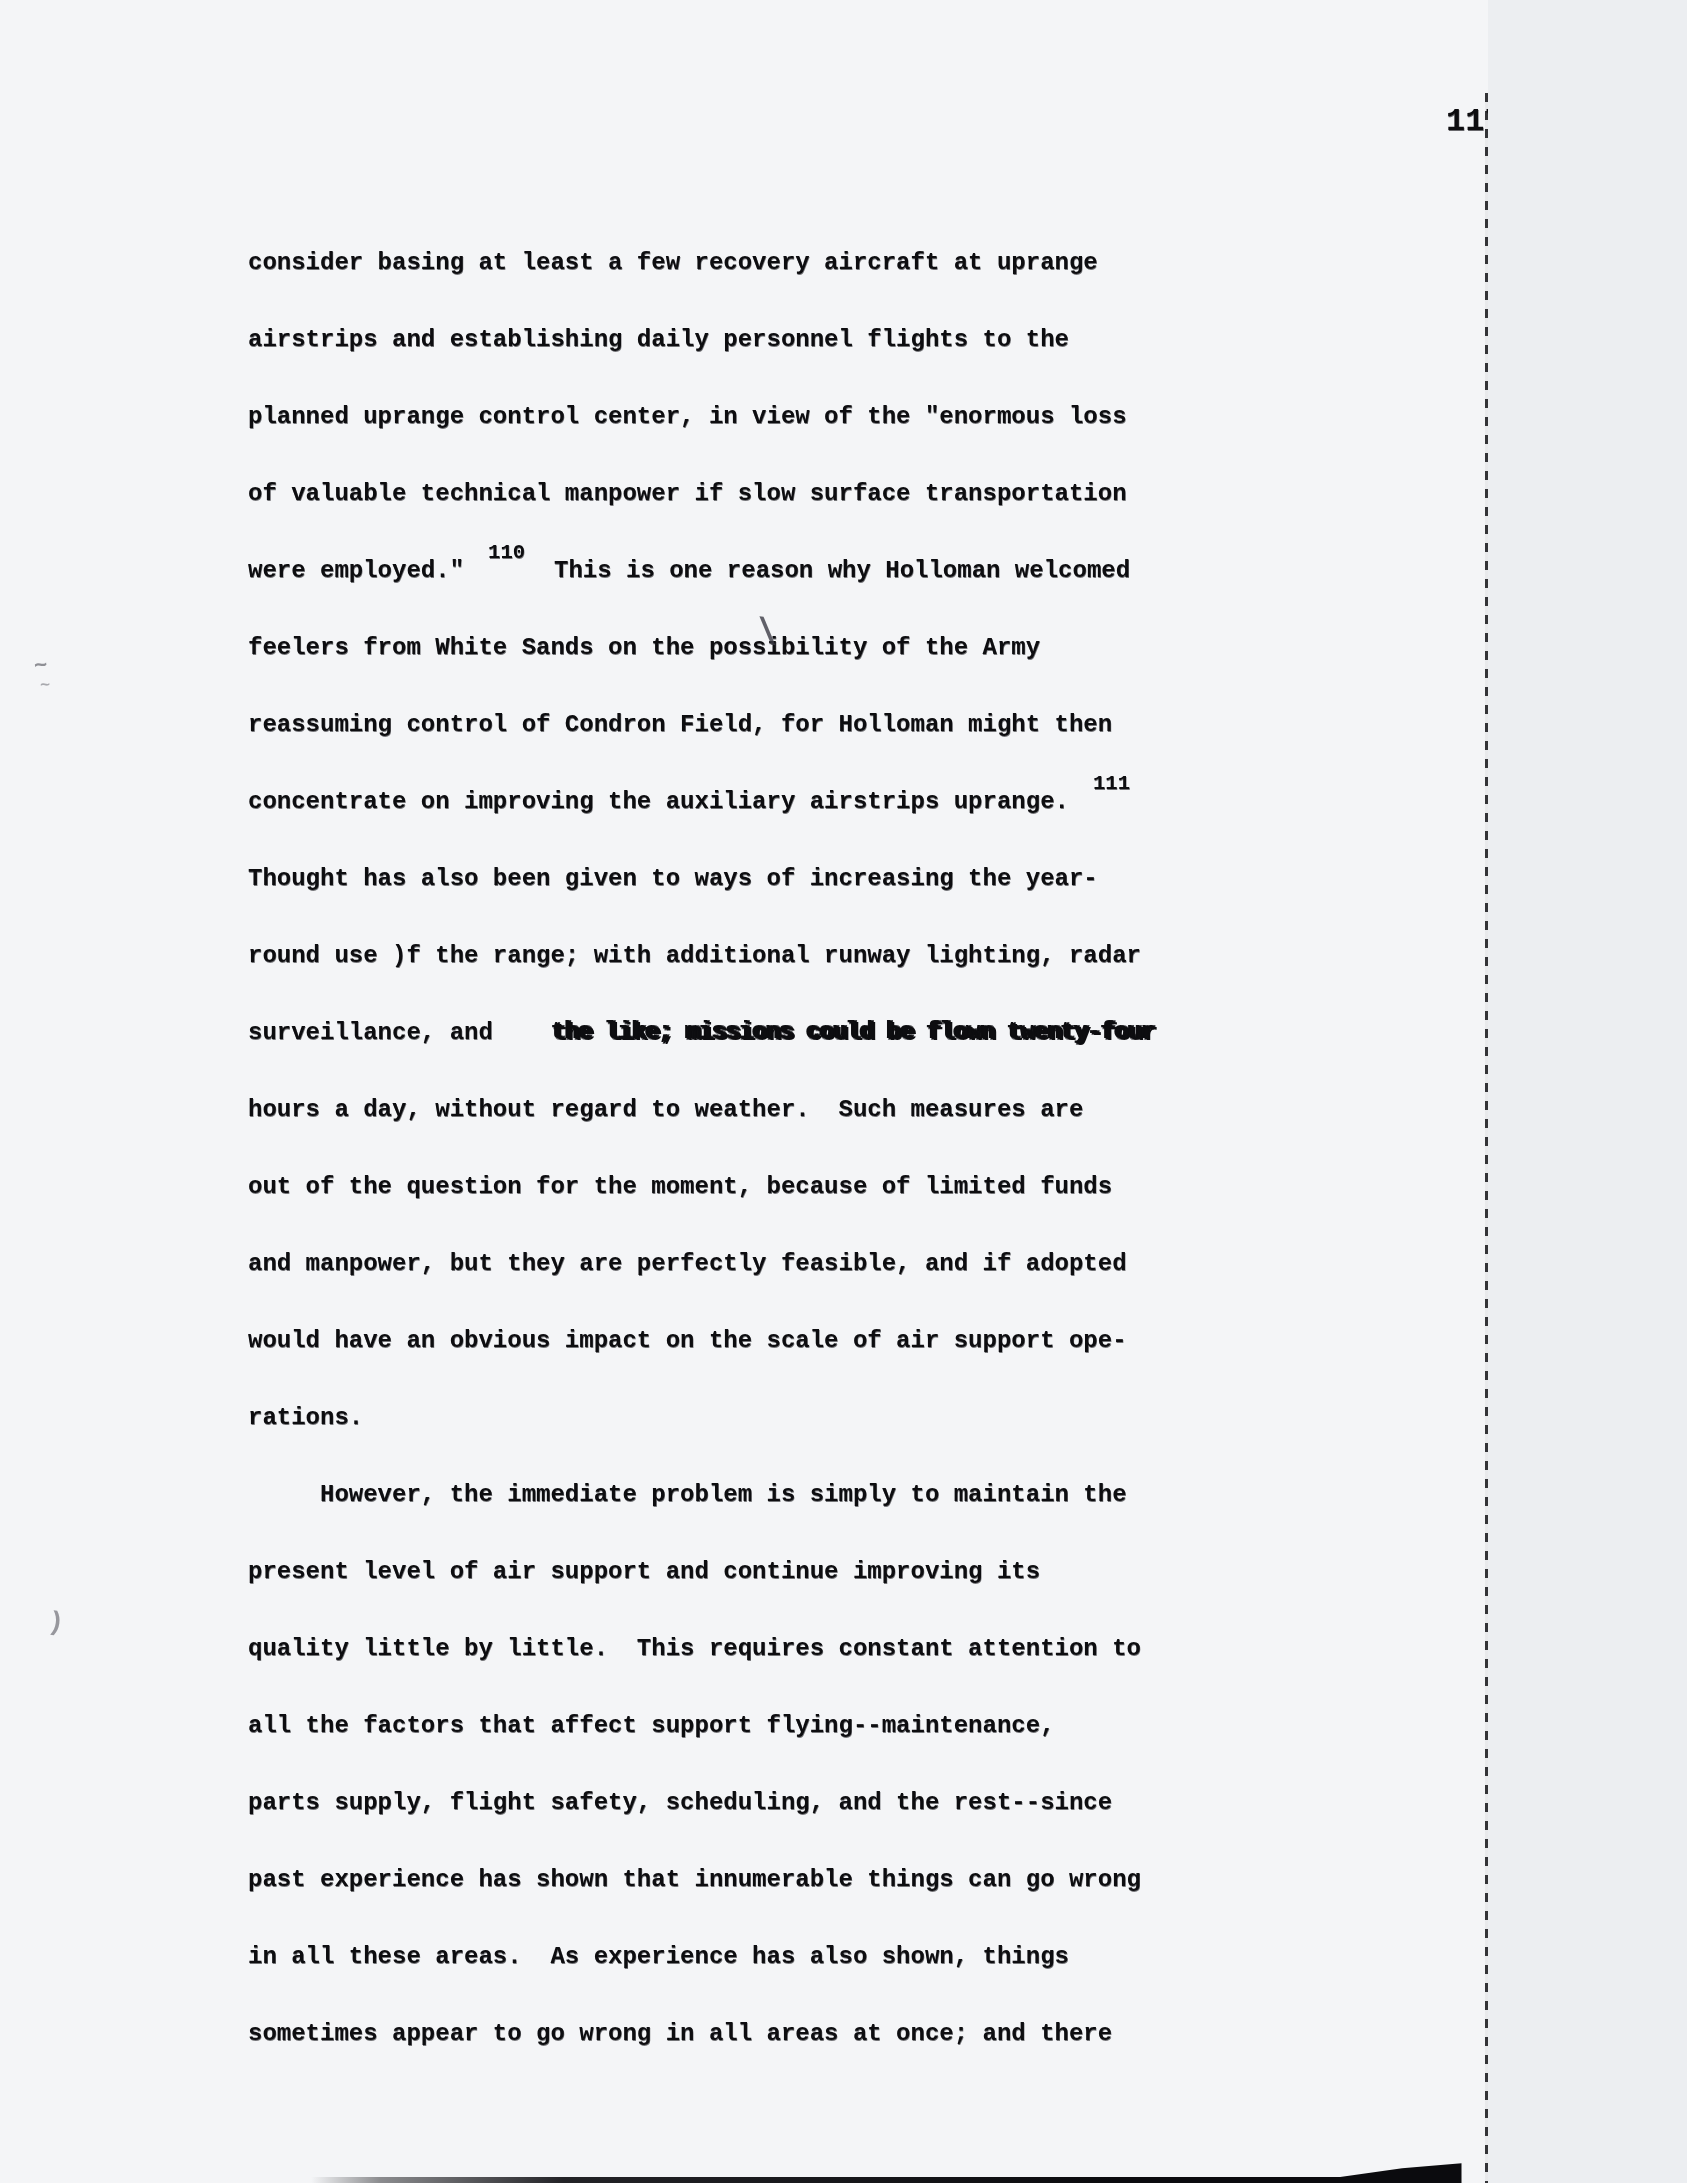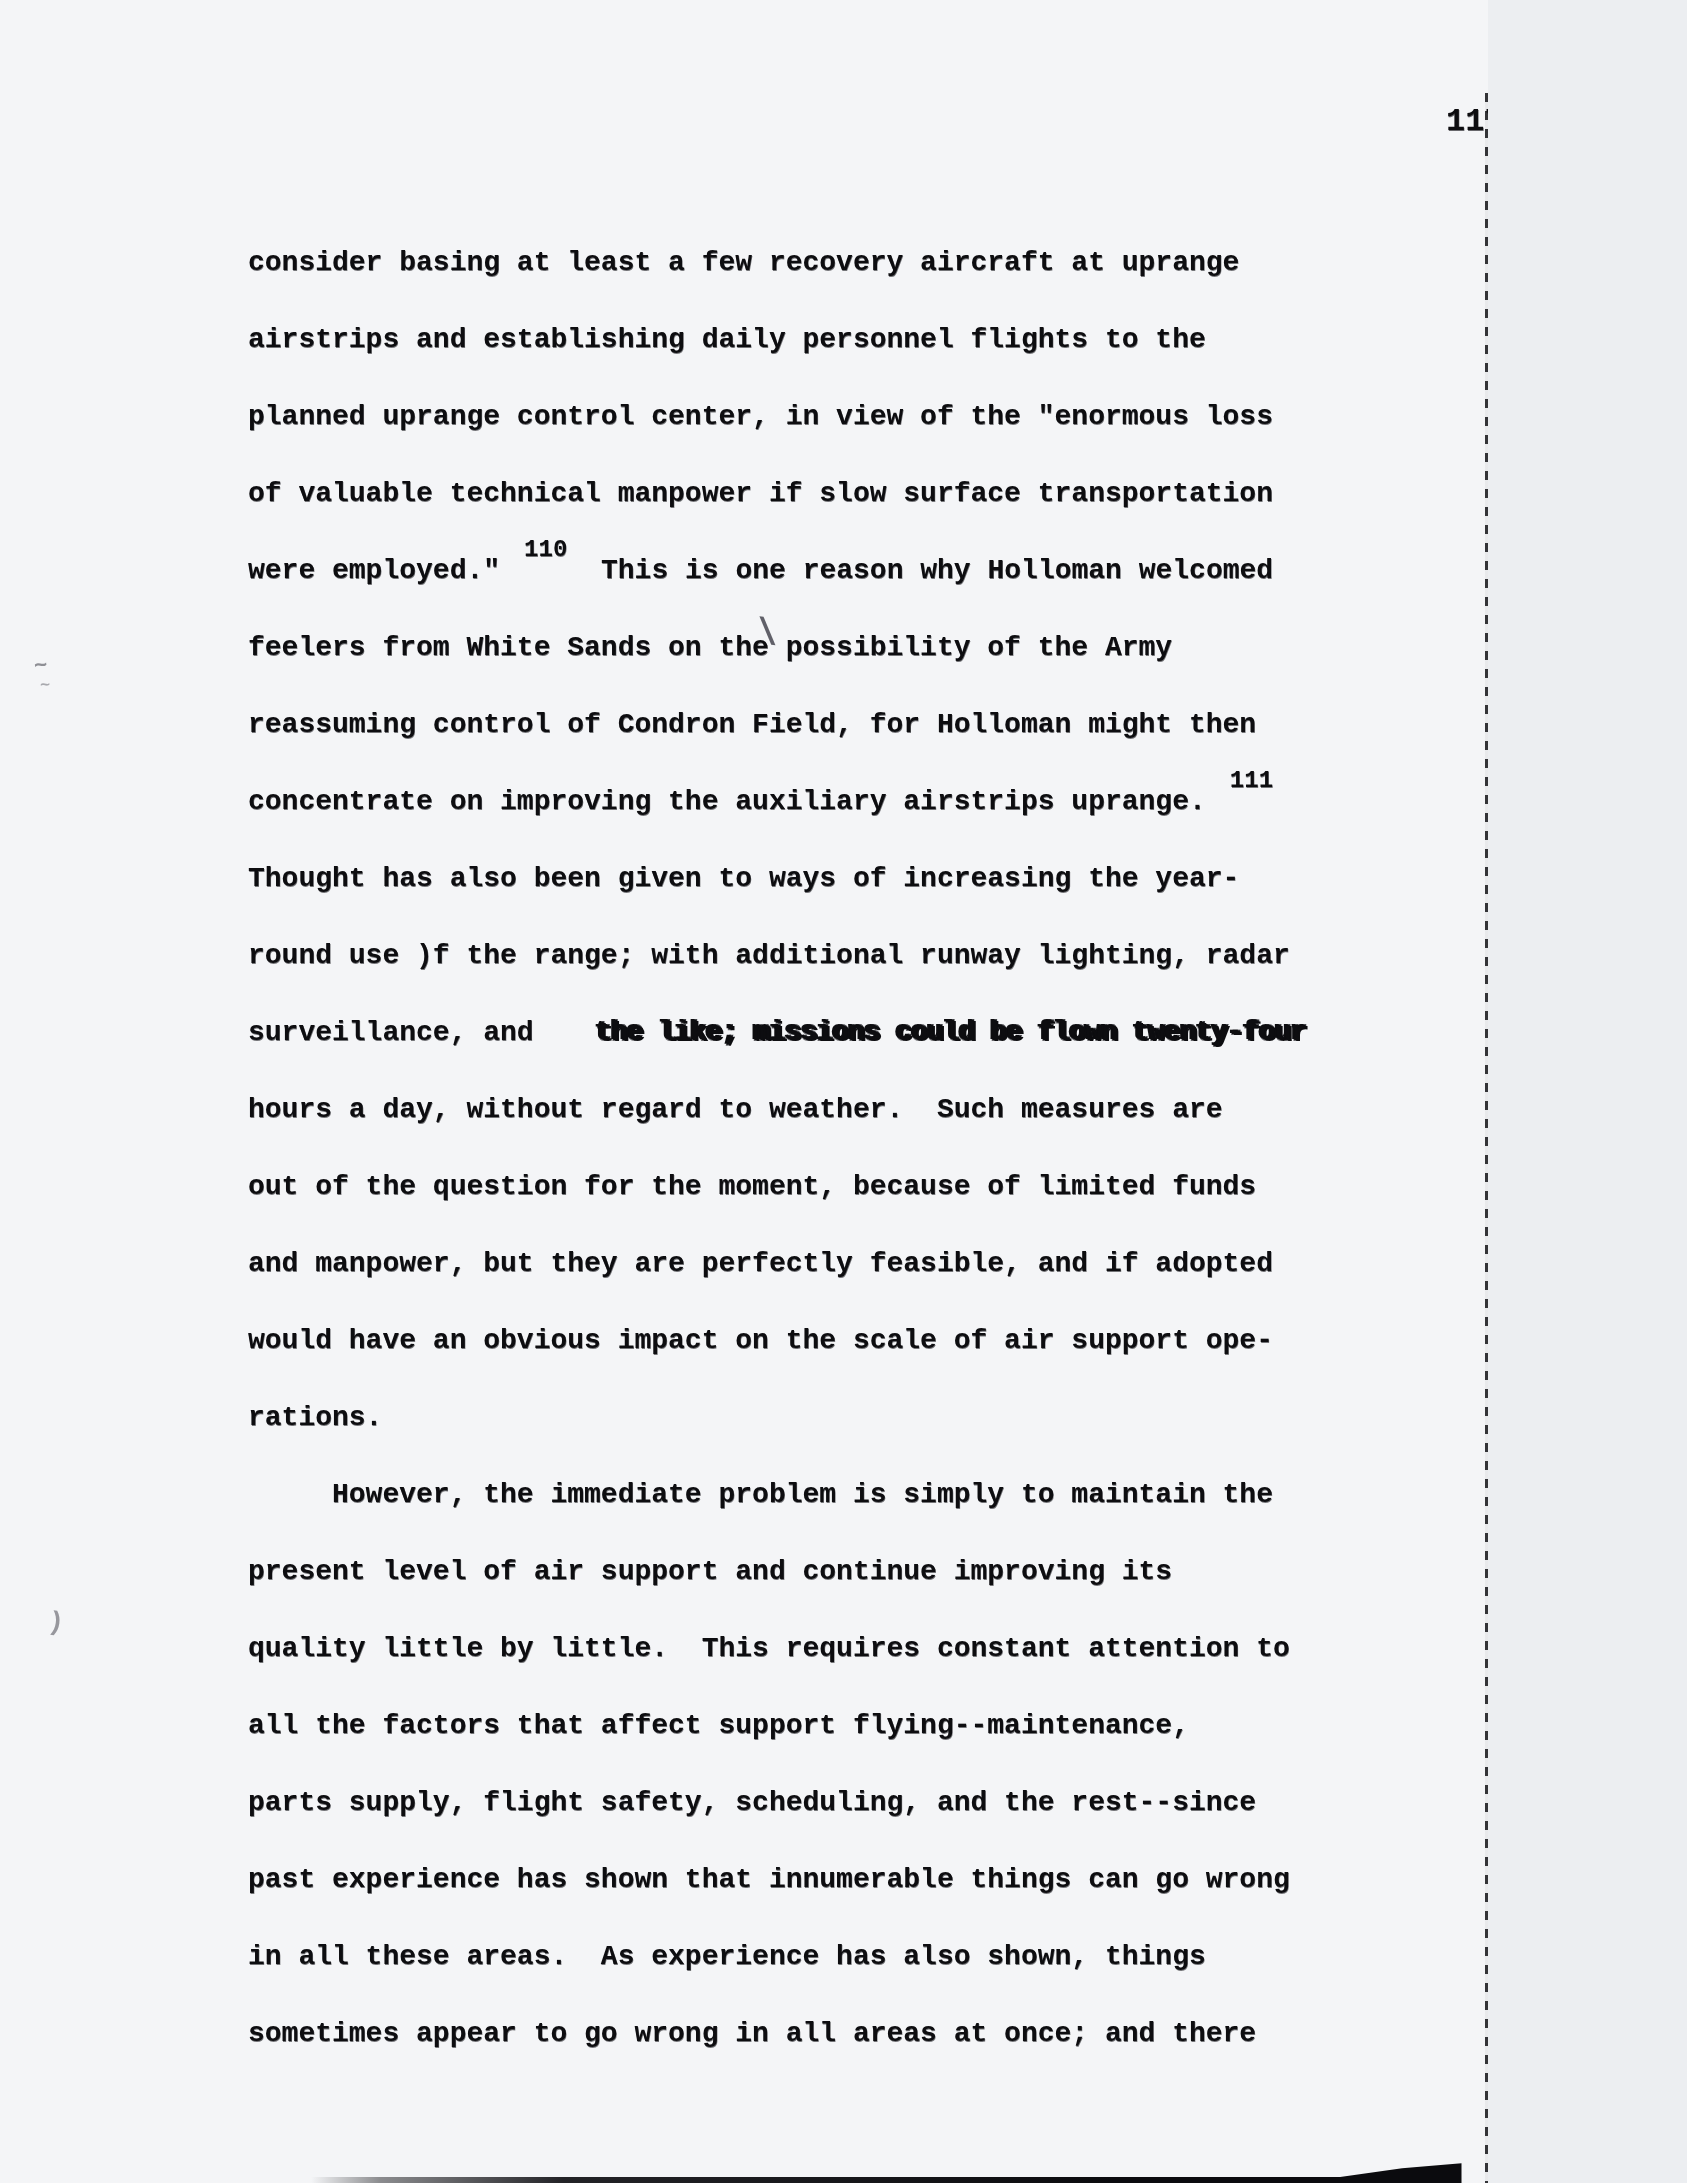--- a/index.html
+++ b/index.html
@@ -15,21 +15,21 @@
     color:#0d0d10;
     font-weight:bold;
   }
   .page-number{
     position:absolute;left:1446px;top:106px;
     font-size:32px;line-height:32px;
     text-shadow:0.5px 0.6px 0.4px rgba(10,10,15,0.6);
   }
   .body-text{
     position:absolute;left:248px;top:224px;width:1259px;
-    font-size:28px;line-height:77px;
+    font-size:24px;line-height:77px;
     white-space:pre;
     text-shadow:0.5px 0.6px 0.4px rgba(10,10,15,0.55);
   }
   .line{height:77px;}
   .sup{
     font-size:0.86em;
     position:relative;top:-0.92em;
     display:inline-block;
     margin-left:24px;
   }

